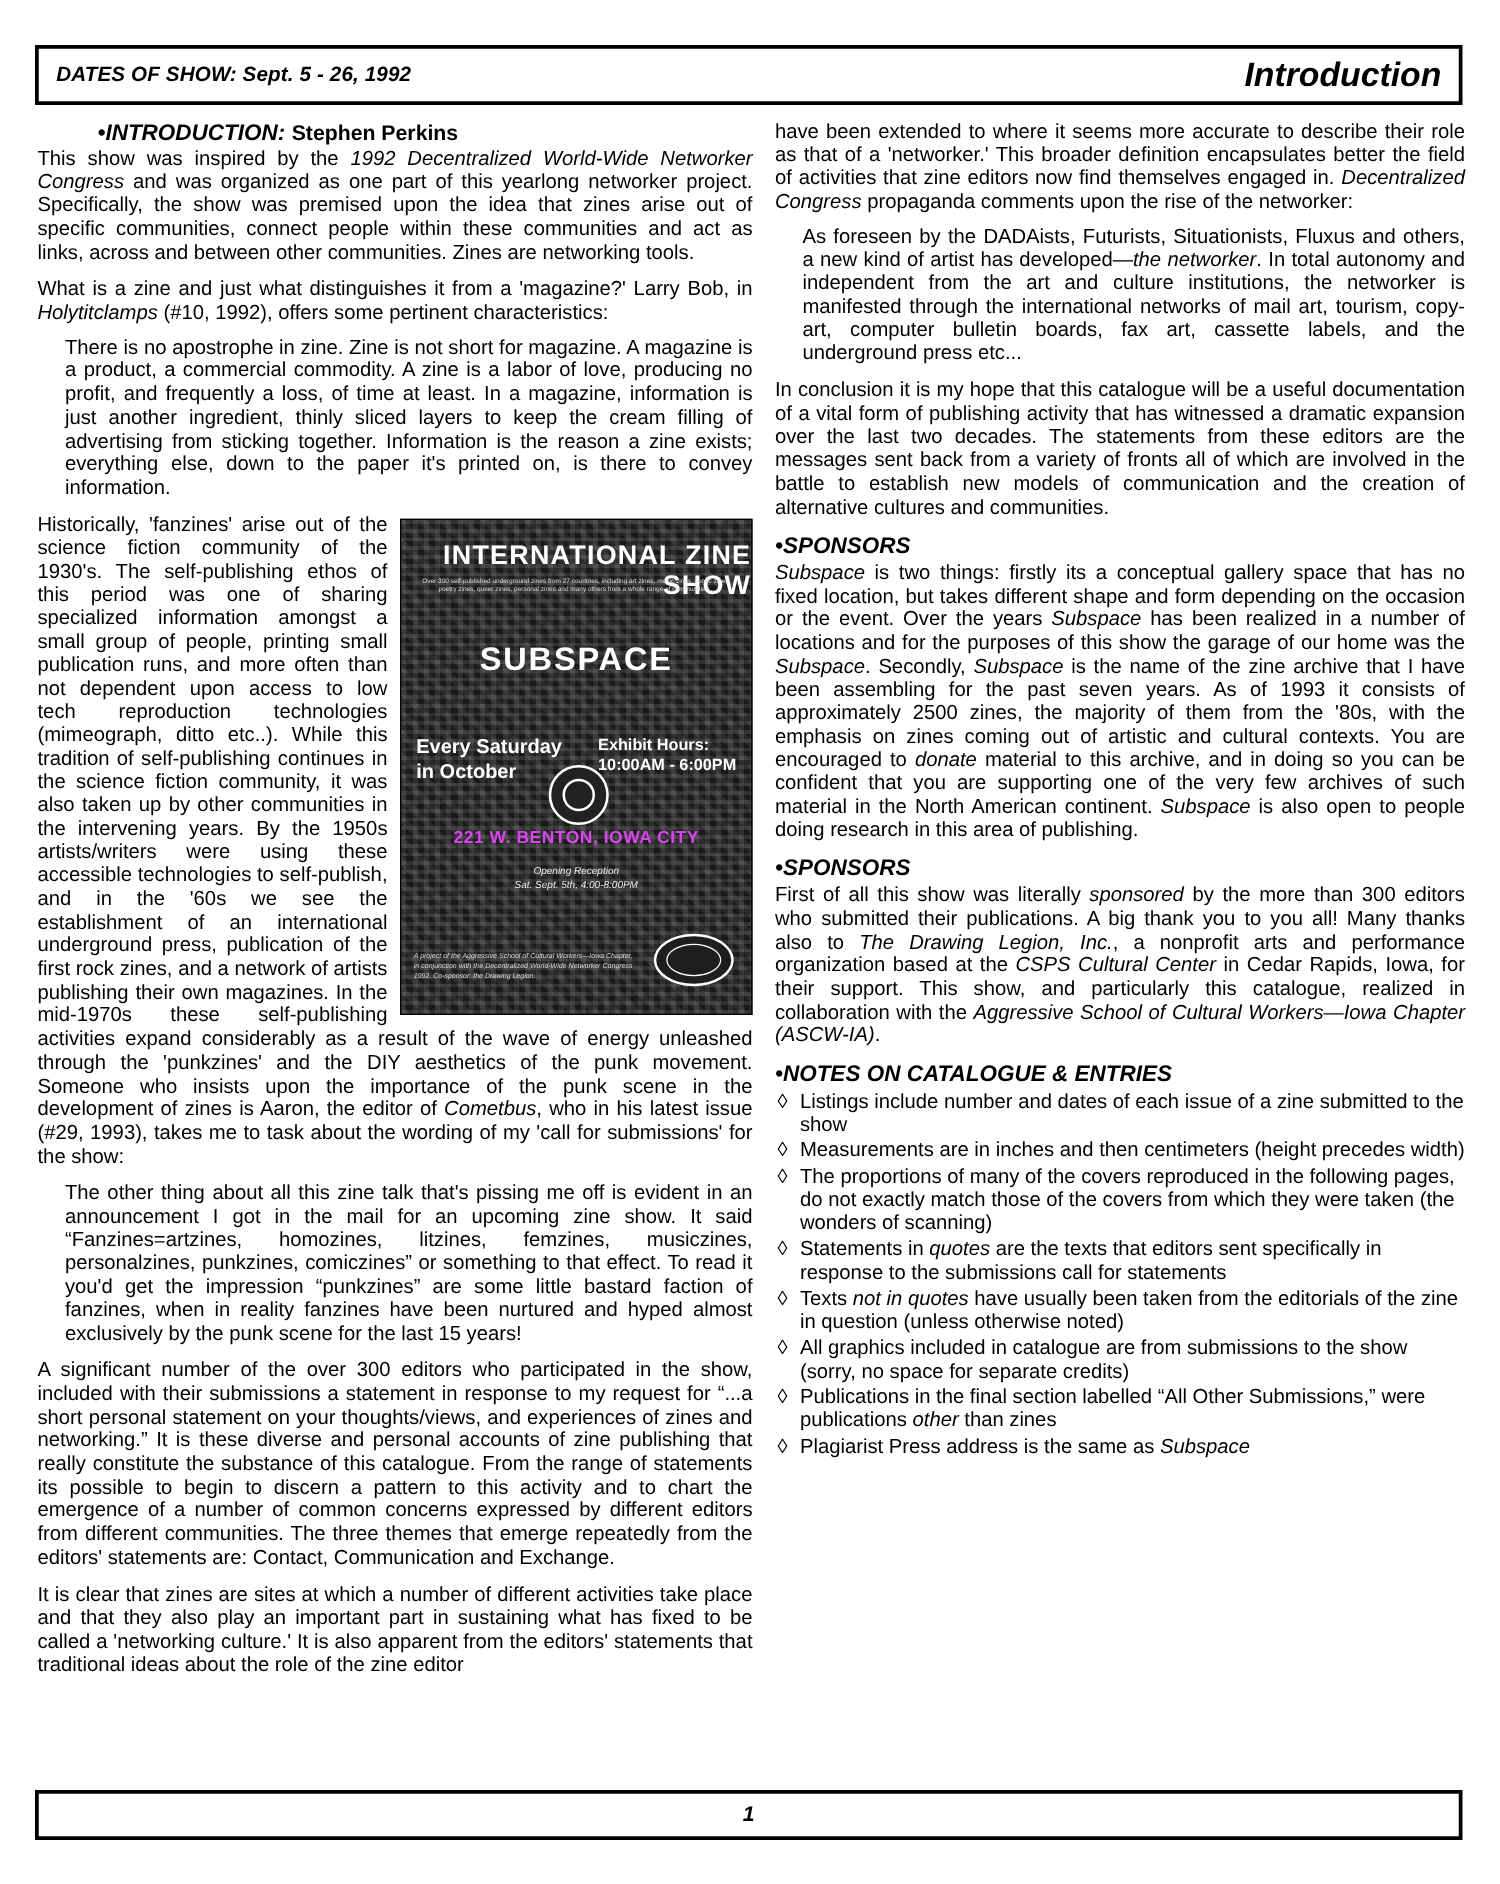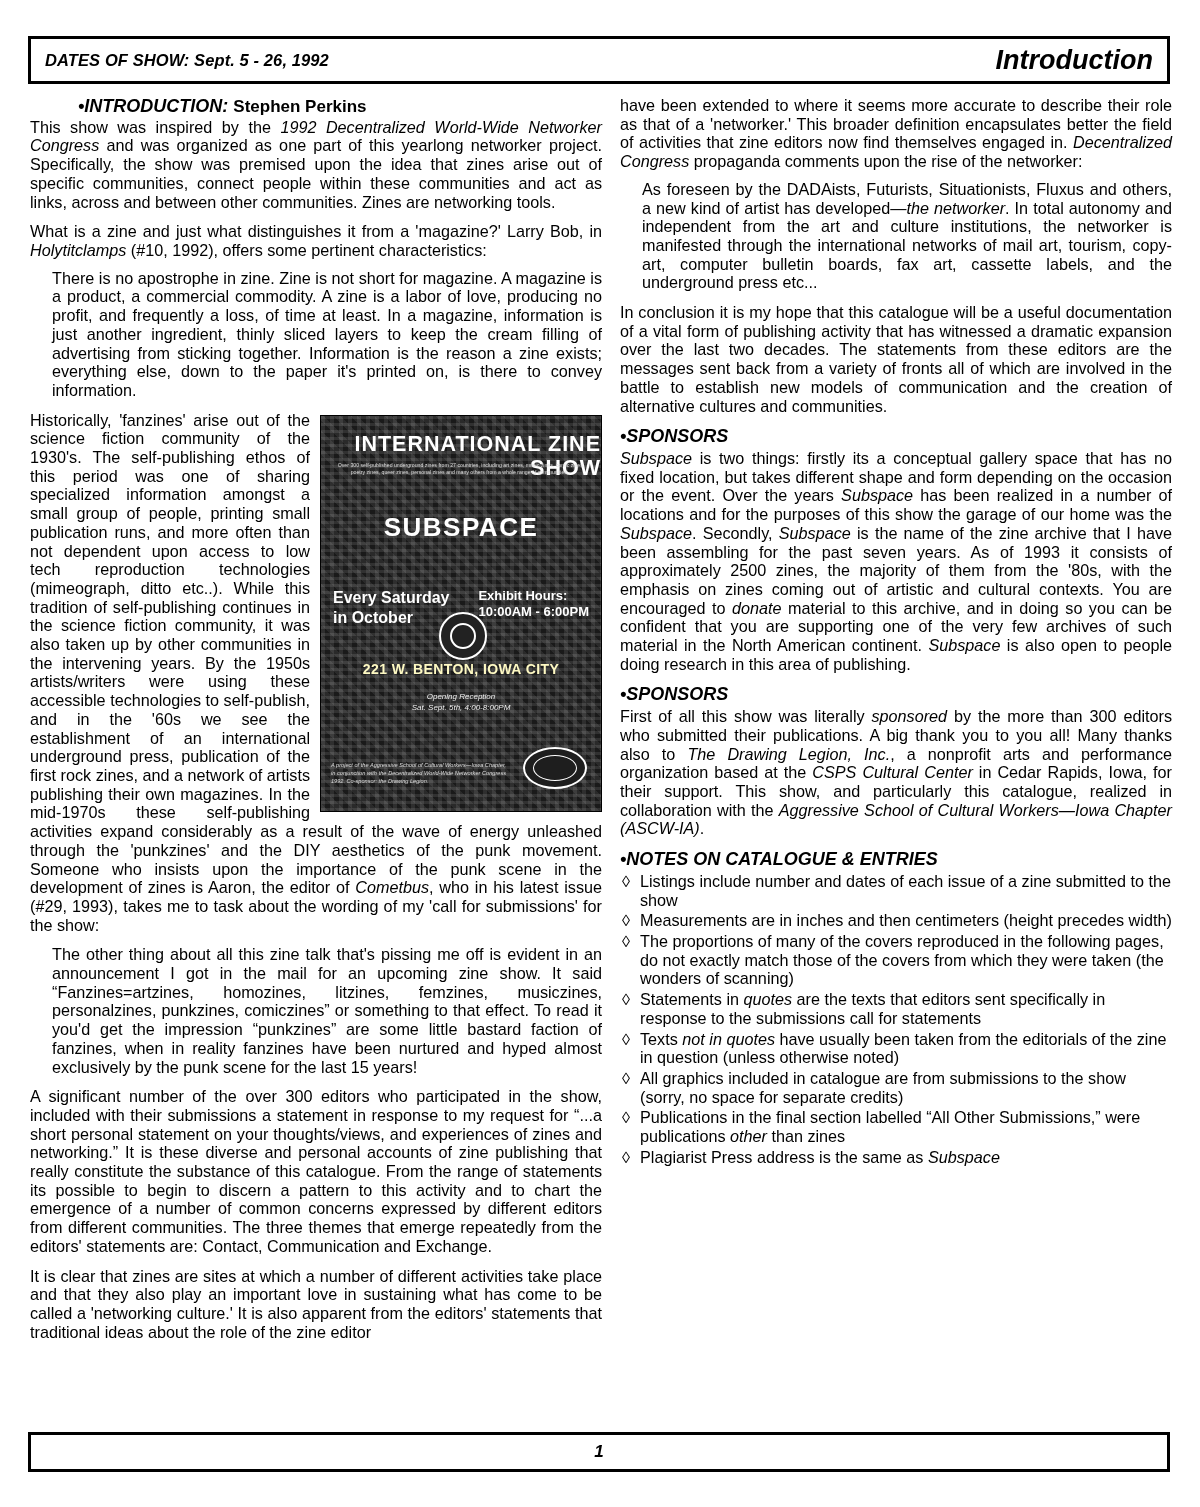--- a/index.html
+++ b/index.html
@@ -169,21 +169,21 @@
     right: 12px; top: 172px;
     color: #fff;
     font-size: 13px;
     font-weight: bold;
     line-height: 1.25;
   }
   .flyer .addr {
     position: absolute;
     left: 0; right: 0; top: 245px;
     text-align: center;
-    color: #fef9c3;
+    color: #d946ef;
     font-weight: bold;
     font-size: 14px;
     letter-spacing: 0.4px;
   }
   .flyer .recep {
     position: absolute;
     left: 0; right: 0; top: 275px;
     text-align: center;
     color: #eee;
     font-size: 8px;
@@ -292,21 +292,21 @@
       <div class="seal2"></div>
       <div class="credit">A project of the Aggressive School of Cultural Workers—Iowa Chapter, in conjunction with the Decentralized World-Wide Networker Congress 1992. Co-sponsor: the Drawing Legion.</div>
     </div>
 
     <p><span>Historically, 'fanzines' arise out of the science fiction community of the 1930's. The self-publishing ethos of this period was one of sharing specialized information amongst a small group of people, printing small publication runs, and more often than not dependent upon access to low tech reproduction technologies (mimeograph, ditto etc..). While this tradition of self-publishing continues in the science fiction community, it was also taken up by other communities in the intervening years. By the 1950s artists/writers were using these accessible technologies to self-publish, and in the '60s we see the establishment of an international underground press, publication of the first rock zines, and a network of artists publishing their own magazines. In the mid-1970s these self-publishing activities expand considerably as a result of the wave of energy unleashed through the 'punkzines' and the DIY aesthetics of the punk movement.  Someone who insists upon the importance of the punk scene in the development of zines is Aaron, the editor of </span><em>Cometbus</em><span>, who in his latest issue (#29, 1993), takes me to task about the wording of my 'call for submissions' for the show:</span></p>
 
     <p class="quote">The other thing about all this zine talk that's pissing me off is evident in an announcement I got in the mail for an upcoming zine show. It said “Fanzines=artzines, homozines, litzines, femzines, musiczines, personalzines, punkzines, comiczines” or something to that effect. To read it you'd get the impression “punkzines” are some little bastard faction of fanzines, when in reality fanzines have been nurtured and hyped almost exclusively by the punk scene for the last 15 years!</p>
 
     <p>A significant number of the over 300 editors who participated in the show, included with their submissions a statement in response to my request for “...a short personal statement on your thoughts/views, and experiences of zines and networking.” It is these diverse and personal accounts of zine publishing that really constitute the substance of this catalogue. From the  range of statements its possible to begin to discern a pattern to this activity and to chart the emergence of a number of common concerns expressed by different editors from different communities. The three themes that emerge repeatedly from the editors' statements are: Contact, Communication and Exchange.</p>
 
-    <p>It is clear that zines are sites at which a number of different activities take place and that they also play an important love in sustaining what has come to be called a 'networking culture.' It is also apparent from the editors' statements that traditional ideas about the role of the zine editor</p>
+    <p>It is clear that zines are sites at which a number of different activities take place and that they also play an important part in sustaining what has fixed to be called a 'networking culture.' It is also apparent from the editors' statements that traditional ideas about the role of the zine editor</p>
   </div>
 
   <div class="col col-right">
 
     <p class="tight"><span>have been extended to where it seems more accurate to describe their role as that of a 'networker.' This broader definition encapsulates better the field of activities that zine editors now find themselves engaged in. </span><em>Decentralized Congress</em><span> propaganda comments upon the rise of the networker:</span></p>
 
     <p class="quote"><span>As foreseen by the DADAists, Futurists, Situationists, Fluxus and others, a new kind of artist has developed—</span><em>the networker</em><span>.  In total autonomy and independent from the art and culture institutions, the networker is manifested through the international networks of mail art, tourism, copy-art, computer bulletin boards, fax art, cassette labels, and the underground press etc...</span></p>
 
     <p>In conclusion it is my hope that this catalogue will be a useful documentation of a vital form of publishing activity that has witnessed a dramatic expansion over the last two decades. The statements from these editors are the messages sent back from a variety of fronts all of which are involved in the battle to establish new models of communication and the creation of alternative cultures and communities.</p>
 

